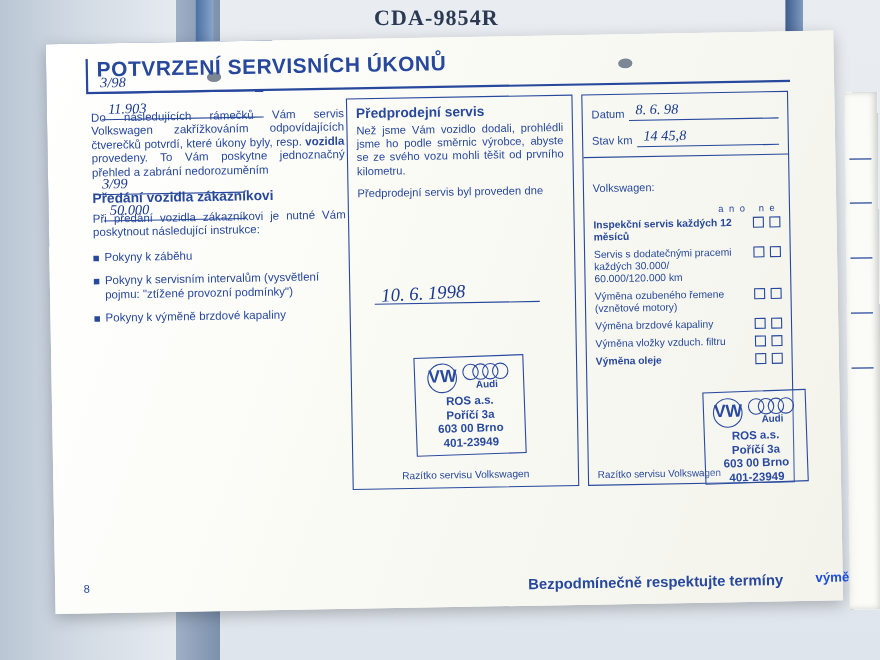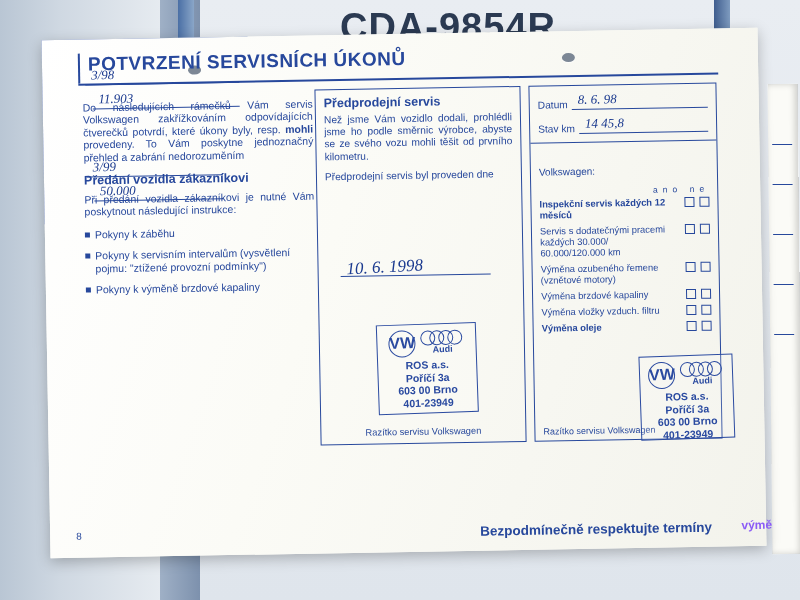--- a/index.html
+++ b/index.html
@@ -36,25 +36,25 @@
     background: linear-gradient(90deg,#4a6fa5,#8aa6c8);
   }
   .rod1 { left: 178px; }
   .rod2 { left: 714px; background: linear-gradient(90deg,#3f5d8e,#7e9bbf); }
 
   
   .booklet-title {
     position: absolute;
     top: 6px;
     left: 340px;
-    font-size: 38px;
+    font-size: 20px;
     font-weight: bold;
     color: #2b3a52;
     letter-spacing: 1px;
-    font-family: Liberation Sans, sans-serif;
+    font-family: Liberation Serif, serif;
   }
 
   
   .right-page {
     position: absolute;
     left: 770px;
     top: 84px;
     width: 30px;
     height: 470px;
     background: #fbfbf7;
@@ -355,21 +355,21 @@
     left: 430px; bottom: 12px;
     font-size: 13.5px;
     font-weight: bold;
     color: #27489c;
   }
   .footer-right {
     position: absolute;
     right: -6px; bottom: 14px;
     font-size: 12px;
     font-weight: bold;
-    color: #8b5cf6;
+    color: #1d4ed8;
   }
 </style>
 </head>
 <body>
 
 <div id="scene">
   <div class="bg-top"></div>
   <div class="bg-band bg-a"></div>
   <div class="bg-band bg-b"></div>
   <div class="bg-band bg-c"></div>
@@ -391,21 +391,21 @@
     <div class="page-inner"></div>
 
     <div class="staple staple-1"></div>
     <div class="staple staple-2"></div>
 
     <div class="title-rule v-left"></div>
     <div class="title-rule"></div>
     <div class="doc-title">POTVRZENÍ SERVISNÍCH ÚKONŮ</div>
 
     <div class="col c1">
-      <div class="para">Do následujících rámečků Vám servis Volkswagen zakřížkováním odpovídajících čtverečků potvrdí, které úkony byly, resp. <b>mohli</b> provedeny. To Vám poskytne jednoznačný přehled a zabrání nedorozuměním</div>
+      <div class="para">Do následujících rámečků Vám servis Volkswagen zakřížkováním odpovídajících čtverečků potvrdí, které úkony byly, resp. <b>vozidla</b> provedeny. To Vám poskytne jednoznačný přehled a zabrání nedorozuměním</div>
       <div class="h-sub">Předání vozidla zákazníkovi</div>
       <div class="para">Při předání vozidla zákazníkovi je nutné Vám poskytnout následující instrukce:</div>
       <div class="bullets">
         <div class="bullet">
           <span class="sq"></span>
           <span>Pokyny k zábĕhu</span>
         </div>
         <div class="bullet">
           <span class="sq"></span>
           <span>Pokyny k servisním intervalům (vysvĕtlení pojmu: "ztížené provozní podmínky")</span>

